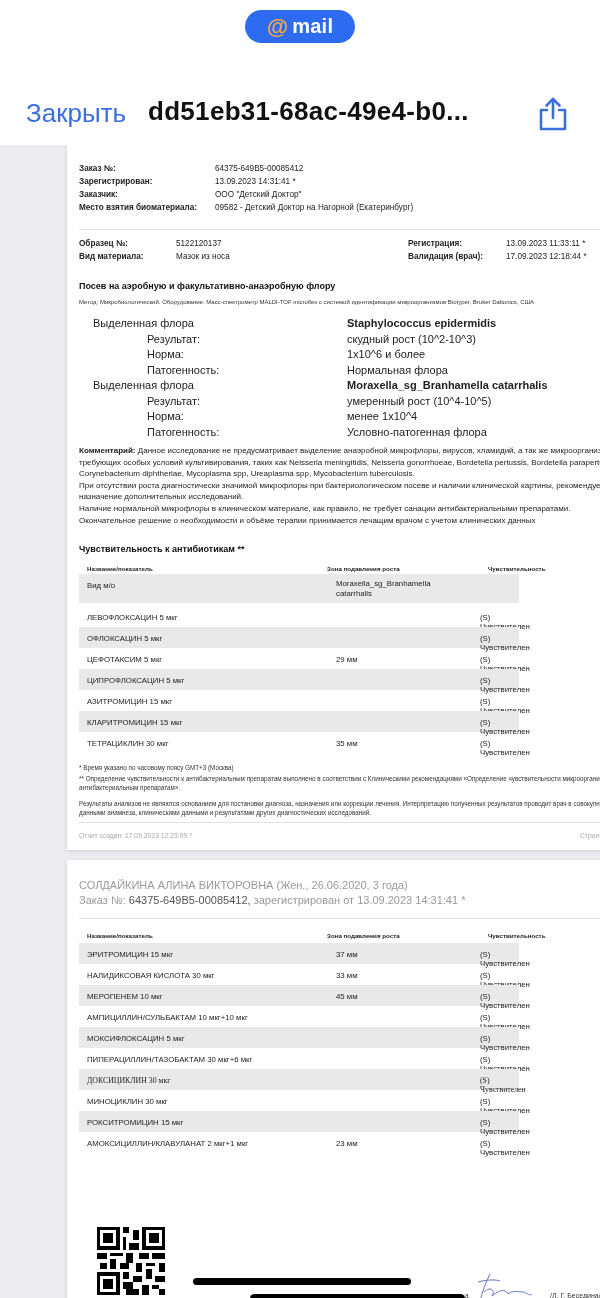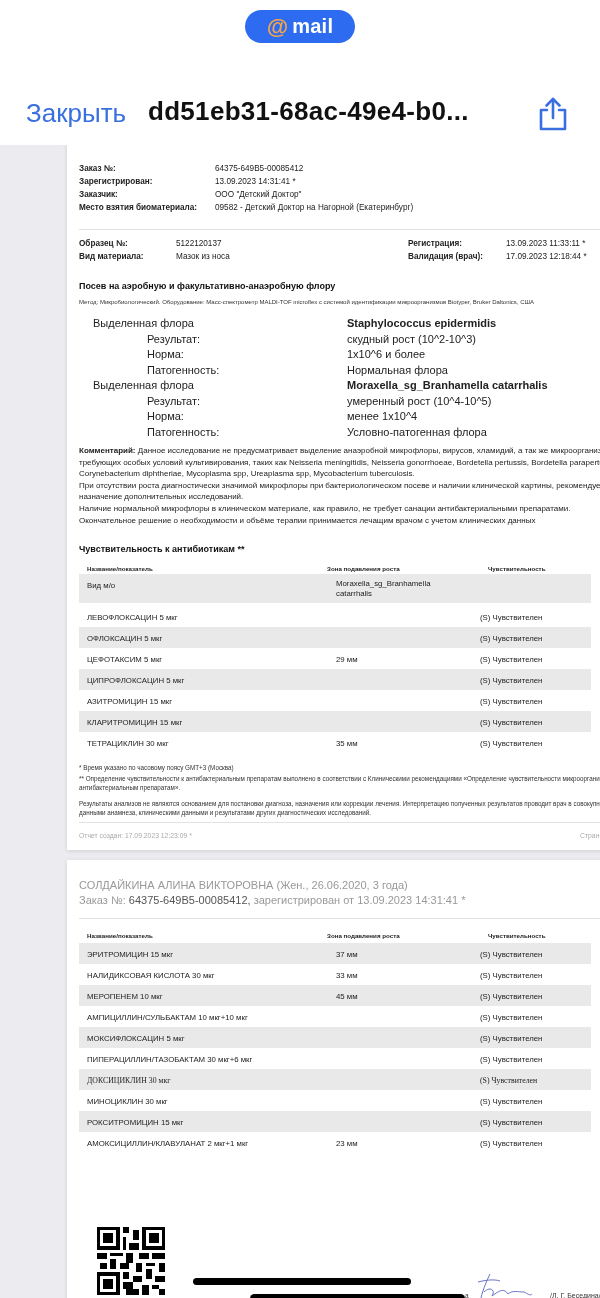--- a/index.html
+++ b/index.html
@@ -25,21 +25,21 @@
   .kv { position: absolute; font-size: 8.2px; line-height: 13px; color: #222; }
   .lbl { font-weight: bold; }
   .hr { position: absolute; left: 12px; width: 552px; height: 1px; background: #e2e2e2; }
 
   .sec-title { position: absolute; font-size: 9px; font-weight: bold; color: #111; }
   .method { position: absolute; font-size: 6px; color: #333; white-space: nowrap; }
   .flora-row { position: absolute; font-size: 11px; color: #222; }
   .comment { position: absolute; left: 12px; width: 556px; font-size: 8px; line-height: 11.6px; color: #222; }
 
   .tbl-head { position: absolute; font-size: 6.2px; font-weight: bold; color: #222; }
-  .trow { position: absolute; left: 12px; width: 512px; height: 21px; font-size: 7.8px; color: #222; }
+  .trow { position: absolute; left: 12px; width: 440px; height: 21px; font-size: 7.8px; color: #222; }
   .trow.alt { background: #e9e9e9; }
   .trow span { position: absolute; top: 7px; }
   .c1 { left: 8px; }
   .c2 { left: 257px; }
   .c3 { left: 401px; }
 
   .note { position: absolute; left: 12px; width: 556px; font-size: 6.3px; line-height: 9.4px; color: #333; }
   .foot { position: absolute; font-size: 6.8px; color: #aaa; }
   .p2-head { position: absolute; left: 12px; font-size: 11px; color: #999; line-height: 15px; }
   .p2-head b { color: #555; font-weight: normal; }

